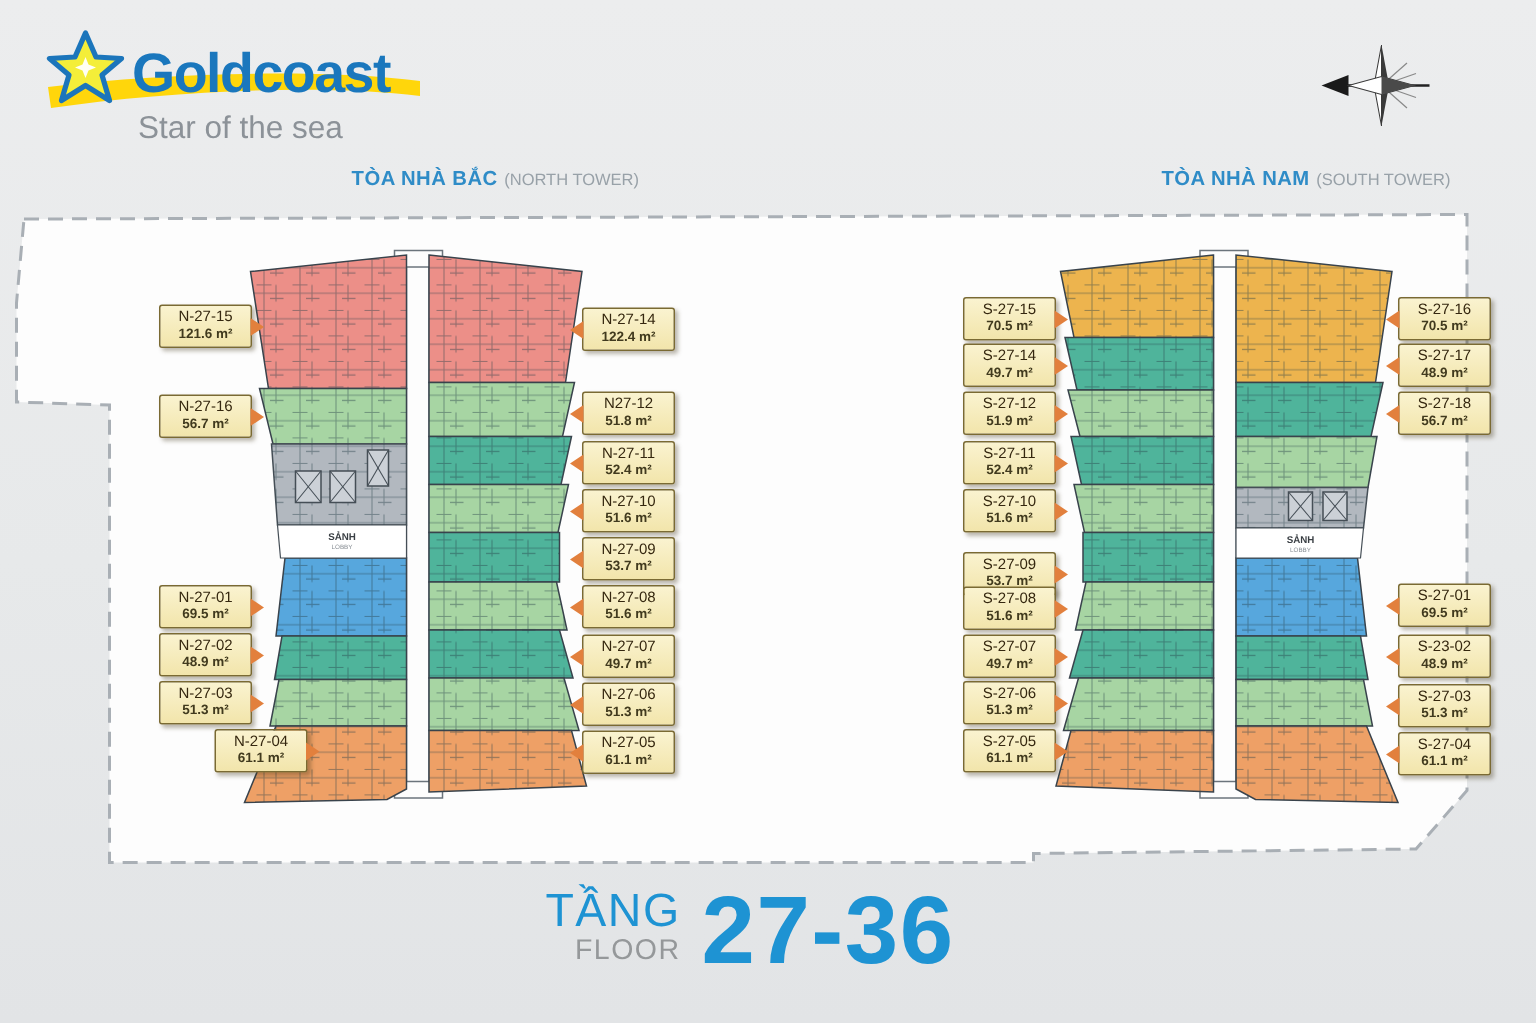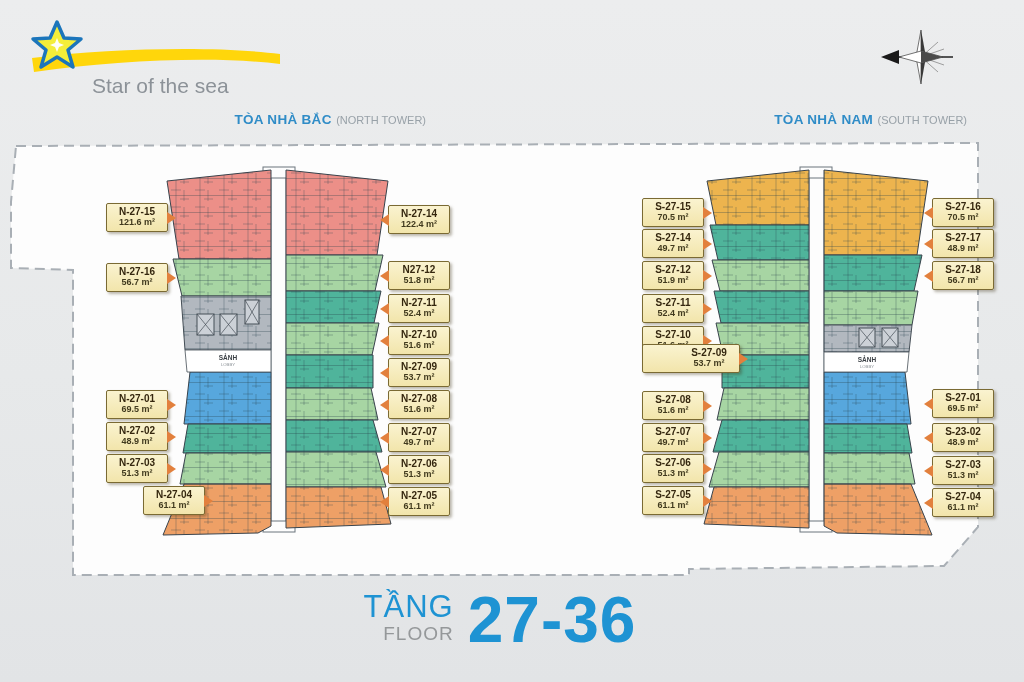--- a/index.html
+++ b/index.html
@@ -25,21 +25,21 @@
   .tt-main{font-size:13.5px;font-weight:bold;color:#2f8cc7;letter-spacing:.3px;}
   .tt-sub{font-size:11px;color:#98a1a8;}
 
   
   .tag{
     position:absolute;width:60px;z-index:6;text-align:center;padding:2px 0 3px;
     background:linear-gradient(#faf3d0,#f2e5ab);
     border:1px solid #7a6a33;border-radius:2px;
     box-shadow:2px 2px 3px rgba(60,50,20,.35);
   }
-  .tid{font-size:10px;font-weight:bold;color:#35270f;line-height:11px;}
+  .tid{font-size:10px;font-weight:normal;color:#35270f;line-height:11px;}
   .tarea{font-size:9px;font-weight:bold;color:#41engage3a1e;color:#413a1e;line-height:11px;}
   .arr{position:absolute;top:50%;width:0;height:0;margin-top:-6px;}
   .arr.right{right:-9px;border-left:9px solid #e2803d;border-top:6px solid transparent;border-bottom:6px solid transparent;}
   .arr.left{left:-9px;border-right:9px solid #e2803d;border-top:6px solid transparent;border-bottom:6px solid transparent;}
 
   
   #footer{position:absolute;top:590px;left:0;width:1024px;display:flex;justify-content:center;align-items:flex-start;gap:14px;z-index:6;transform:translateX(-12px);}
   .f-left{text-align:right;}
   .f-tang{font-size:31px;font-weight:normal;color:#1e93d3;line-height:33px;letter-spacing:1px;}
   .f-floor{font-size:19px;color:#95989a;line-height:22px;letter-spacing:1px;}
@@ -157,20 +157,21 @@
       </g>
     </g>
 </svg>
 
 <div id="logo">
   <svg width="300" height="100" viewBox="0 0 300 100">
     <path d="M10 48 C 90 38 195 36 258 44 L258 54 C 195 46 95 50 12 62 Z" fill="#ffd60b"></path>
     <path d="M35 12 L42 28 L59 29 L46 40 L51 57 L35 47 L19 57 L24 40 L11 29 L28 28 Z" fill="#f4ee39" stroke="#1b75bb" stroke-width="3.5" stroke-linejoin="round"></path>
     <path d="M35 28 L37 33 L42 35 L37 37 L35 42 L33 37 L28 35 L33 33 Z" fill="#ffffff" opacity="0.95"></path>
   </svg>
+  <div class="brand">Goldcoast</div>
   <div class="tagline">Star of the sea</div>
 </div>
 
 <div id="compass">
   <svg width="186" height="115" viewBox="838 0 186 115" style="position:absolute;left:0;top:0;">
     <line x1="890" y1="57" x2="953" y2="57" stroke="#222" stroke-width="1.6"></line>
     <polygon points="881,57 899,50 899,64" fill="#1a1a1a"></polygon>
     <line x1="921" y1="57" x2="938" y2="42" stroke="#888" stroke-width="0.8"></line>
     <line x1="921" y1="57" x2="944" y2="49" stroke="#888" stroke-width="0.8"></line>
     <line x1="921" y1="57" x2="944" y2="65" stroke="#888" stroke-width="0.8"></line>
@@ -286,21 +287,21 @@
     <div class="tag" style="left: 642px; top: 294px;">
       <div class="tid">S-27-11</div>
       <div class="tarea">52.4 m²</div>
       <i class="arr right"></i>
     </div>
     <div class="tag" style="left: 642px; top: 326px;">
       <div class="tid">S-27-10</div>
       <div class="tarea">51.6 m²</div>
       <i class="arr right"></i>
     </div>
-    <div class="tag" style="left: 642px; top: 344px; padding-left: 36px;">
+    <div class="tag" style="left: 642px; top: 368px;">
       <div class="tid">S-27-09</div>
       <div class="tarea">53.7 m²</div>
       <i class="arr right"></i>
     </div>
     <div class="tag" style="left: 642px; top: 391px;">
       <div class="tid">S-27-08</div>
       <div class="tarea">51.6 m²</div>
       <i class="arr right"></i>
     </div>
     <div class="tag" style="left: 642px; top: 423px;">

